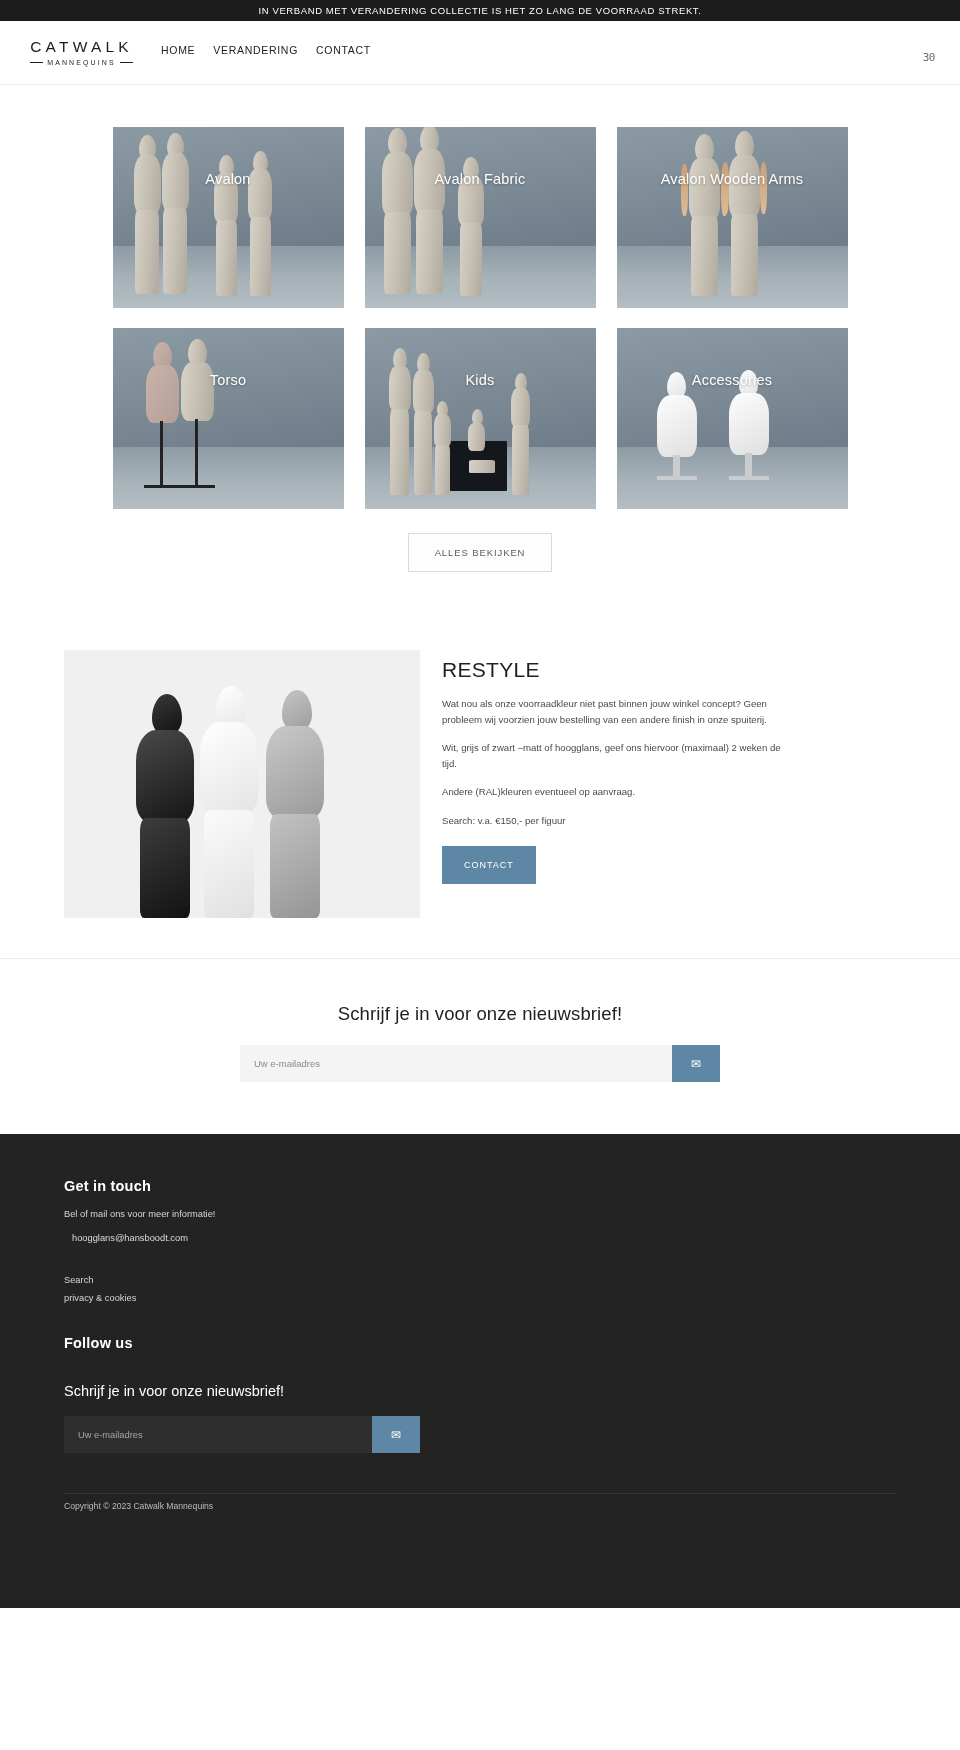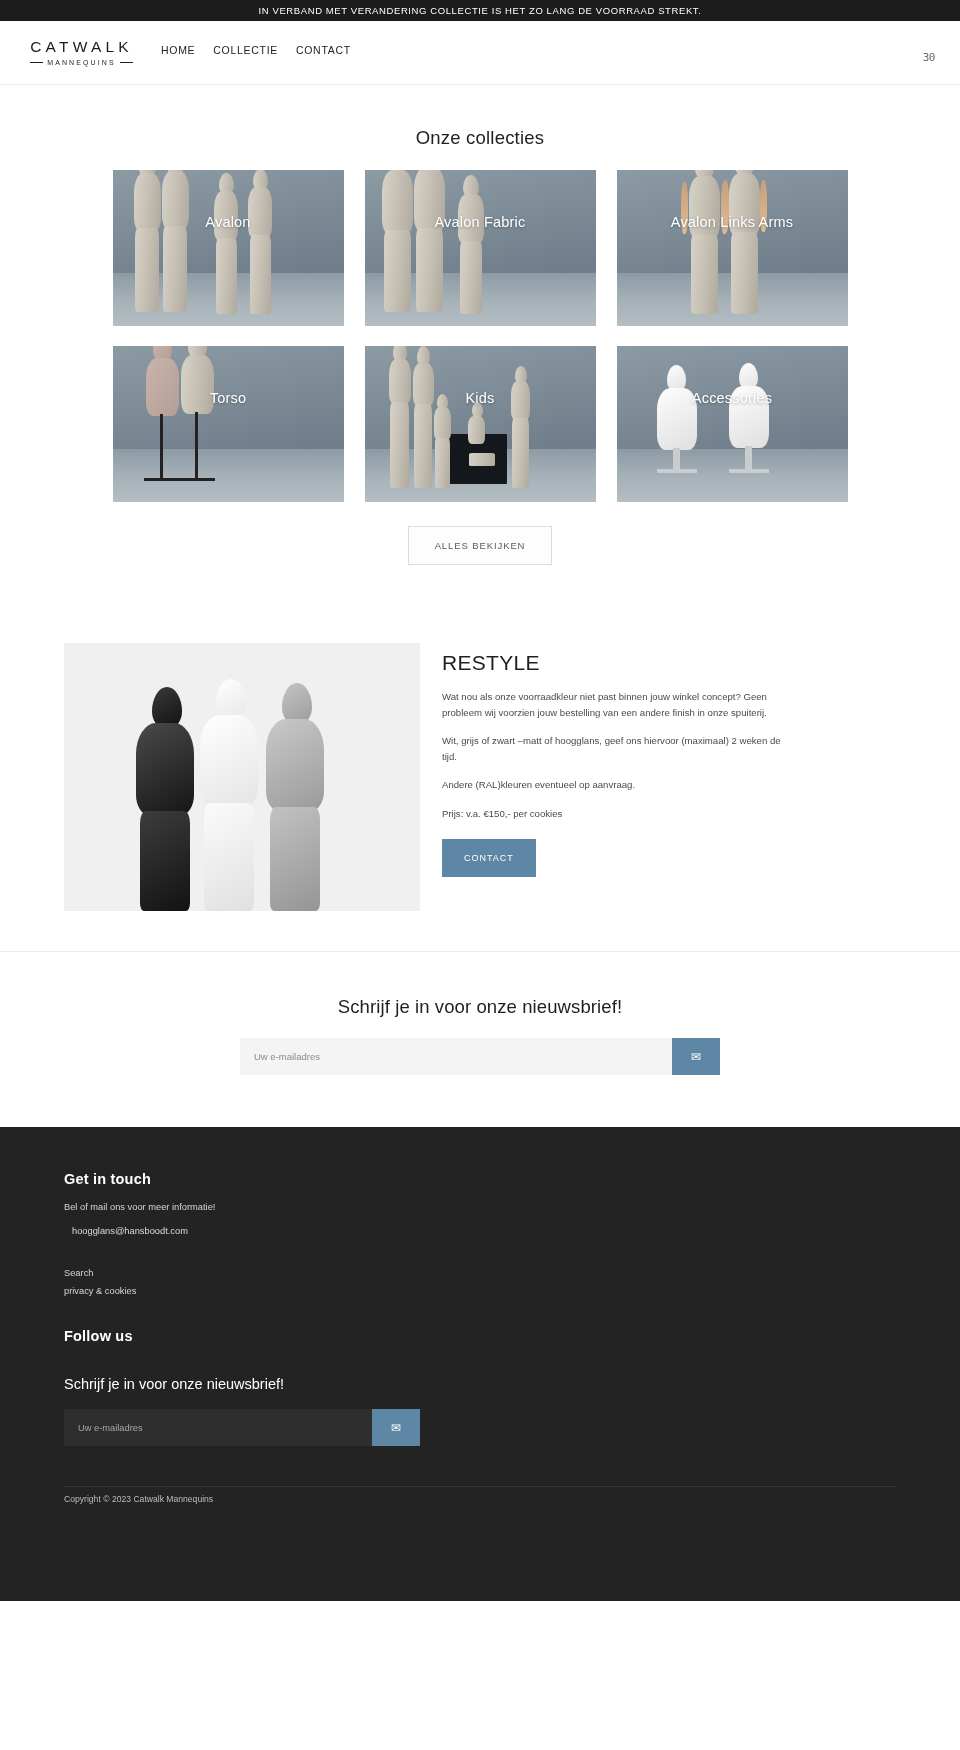--- a/index.html
+++ b/index.html
@@ -109,21 +109,21 @@
   }
   .grid {
     width: 735px;
     margin: 0 auto;
     display: grid;
     grid-template-columns: repeat(3, 231px);
     gap: 20px 21px;
   }
   .collection-card {
     position: relative;
-    height: 156px;
+    height: 181px;
     overflow: hidden;
     cursor: pointer;
     background: linear-gradient(170deg, #8c9aa4 0%, #7d8c97 35%, #6e7d89 70%, #93a0a9 100%);
   }
   .card-photo {
     position: absolute;
     inset: 0;
     overflow: hidden;
   }
   .floor {
@@ -353,31 +353,30 @@
     <div class="logo-main">CATWALK</div>
     <div class="logo-sub-row">
       <span class="logo-rule"></span>
       <span class="logo-sub">MANNEQUINS</span>
       <span class="logo-rule"></span>
     </div>
   </div>
 
   <nav class="main-nav">
     <a class="nav-link" href="#">HOME</a>
-    <a class="nav-link" href="#">COLLECTIE</a>
+    <a class="nav-link" href="#">VERANDERING</a>
     <a class="nav-link" href="#">CONTACT</a>
   </nav>
 
   <div class="cart-area">
     <span class="cart-glyph">30</span>
   </div>
 </header>
 
 <section class="collections-section">
-  <h2 class="section-title">Onze collecties</h2>
 
   <div class="grid">
 
     <div class="collection-card">
       <div class="card-photo">
         <div class="floor"></div>
         <div class="fig head" style="left:26px;  bottom:148px; width:17px; height:25px;"></div>
         <div class="fig torso" style="left:21px;  bottom:95px;  width:27px; height:58px;"></div>
         <div class="fig legs" style="left:22px;  bottom:14px;  width:24px; height:84px;"></div>
         <div class="fig head" style="left:54px;  bottom:150px; width:17px; height:25px;"></div>
@@ -416,21 +415,21 @@
         <div class="fig torso" style="left:72px;  bottom:88px;  width:31px; height:62px;"></div>
         <div class="fig legs" style="left:74px;  bottom:12px;  width:27px; height:80px;"></div>
         <div class="fig arm" style="left:64px;  bottom:92px;  width:7px;  height:52px; background:linear-gradient(180deg,#c8a07a,#e0bb92);"></div>
         <div class="fig arm" style="left:104px; bottom:92px;  width:7px;  height:52px; background:linear-gradient(180deg,#c8a07a,#e0bb92);"></div>
         <div class="fig head" style="left:118px; bottom:149px; width:19px; height:28px;"></div>
         <div class="fig torso" style="left:112px; bottom:90px;  width:31px; height:63px;"></div>
         <div class="fig legs" style="left:114px; bottom:12px;  width:27px; height:82px;"></div>
         <div class="fig arm" style="left:105px; bottom:94px;  width:7px;  height:52px; background:linear-gradient(180deg,#c8a07a,#e0bb92);"></div>
         <div class="fig arm" style="left:143px; bottom:94px;  width:7px;  height:52px; background:linear-gradient(180deg,#c8a07a,#e0bb92);"></div>
       </div>
-      <div class="card-label">Avalon Links Arms</div>
+      <div class="card-label">Avalon Wooden Arms</div>
     </div>
 
     <div class="collection-card">
       <div class="card-photo">
         <div class="floor"></div>
         <div class="fig head" style="left:40px; bottom:140px; width:19px; height:27px; background:linear-gradient(120deg,#c9b4aa,#b49d95);"></div>
         <div class="fig torso" style="left:33px; bottom:86px;  width:33px; height:58px; background:linear-gradient(120deg,#c9b4aa,#b49d95);"></div>
         <div class="fig head" style="left:75px; bottom:143px; width:19px; height:27px;"></div>
         <div class="fig torso" style="left:68px; bottom:88px;  width:33px; height:59px;"></div>
         <div class="fig" style="left:47px; bottom:24px; width:3px;  height:64px; background:#222;"></div>
@@ -497,21 +496,21 @@
     <div class="fig head" style="left:218px; bottom:186px; width:30px; height:42px; background:linear-gradient(150deg,#c4c4c4,#9c9c9c);"></div>
     <div class="fig torso" style="left:202px; bottom:100px; width:58px; height:92px; background:linear-gradient(150deg,#c9c9c9,#9a9a9a);"></div>
     <div class="fig legs" style="left:206px; bottom:0px;   width:50px; height:104px; background:linear-gradient(150deg,#c2c2c2,#959595);"></div>
   </div>
 
   <div class="restyle-body">
     <h3 class="restyle-title">RESTYLE</h3>
     <p class="restyle-p">Wat nou als onze voorraadkleur niet past binnen jouw winkel concept? Geen probleem wij voorzien jouw bestelling van een andere finish in onze spuiterij.</p>
     <p class="restyle-p">Wit, grijs of zwart –matt of hoogglans, geef ons hiervoor (maximaal) 2 weken de tijd.</p>
     <p class="restyle-p">Andere (RAL)kleuren eventueel op aanvraag.</p>
-    <p class="restyle-p">Prijs: v.a. €150,- per cookies</p>
+    <p class="restyle-p">Search: v.a. €150,- per figuur</p>
     <button class="primary-btn">CONTACT</button>
   </div>
 </section>
 
 <section class="newsletter-light">
   <h3 class="newsletter-title">Schrijf je in voor onze nieuwsbrief!</h3>
   <form class="signup-form">
     <input class="signup-input" type="email" placeholder="Uw e-mailadres" style="">
     <button class="signup-btn" type="submit">
       <span>✉</span>

